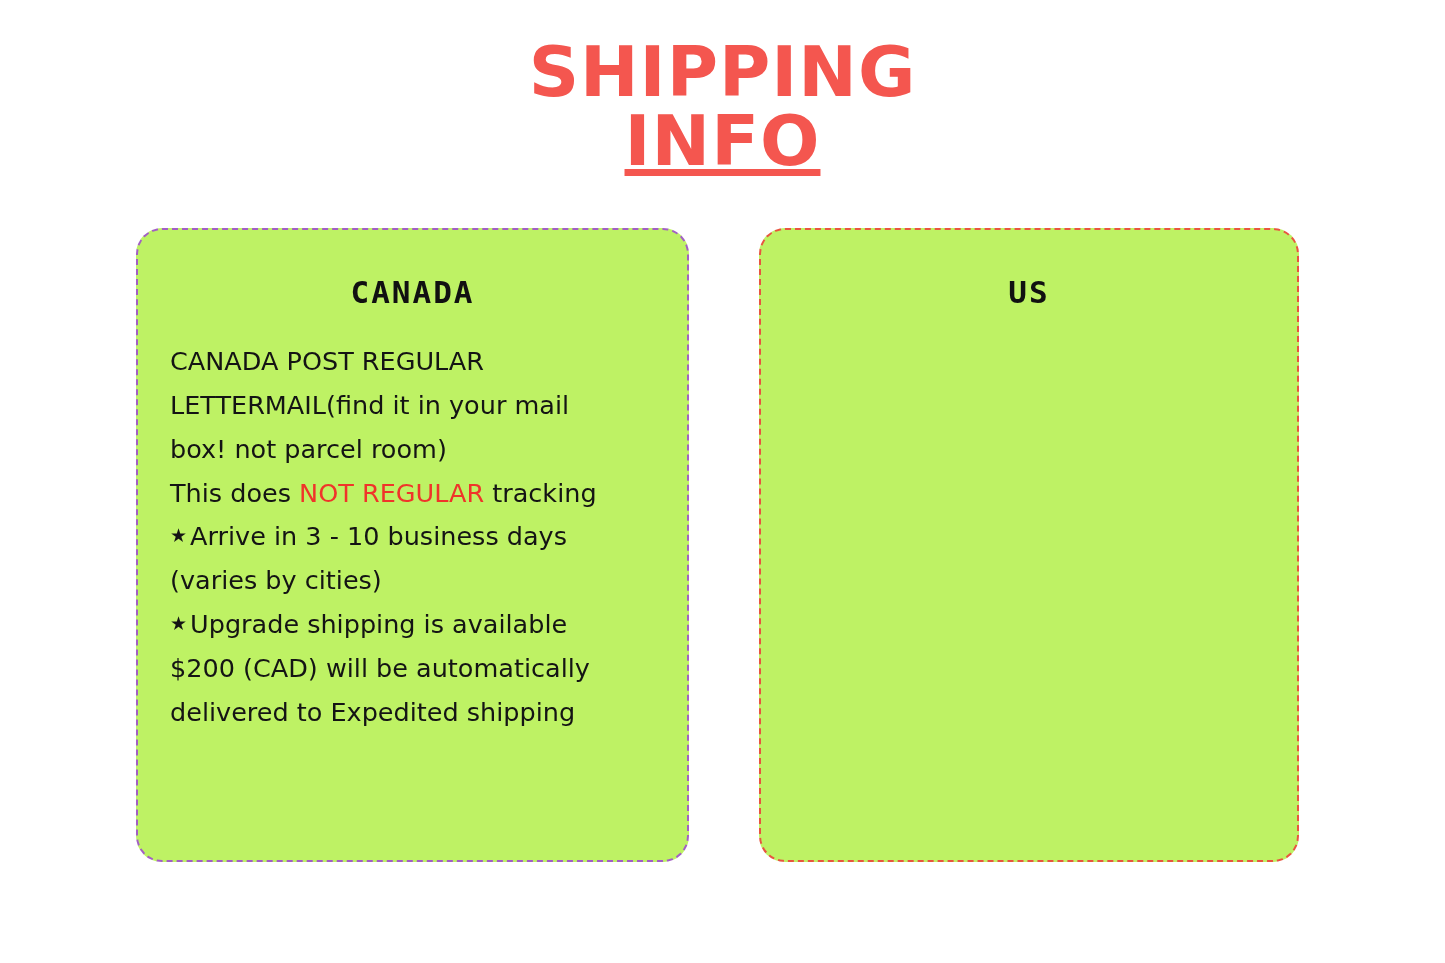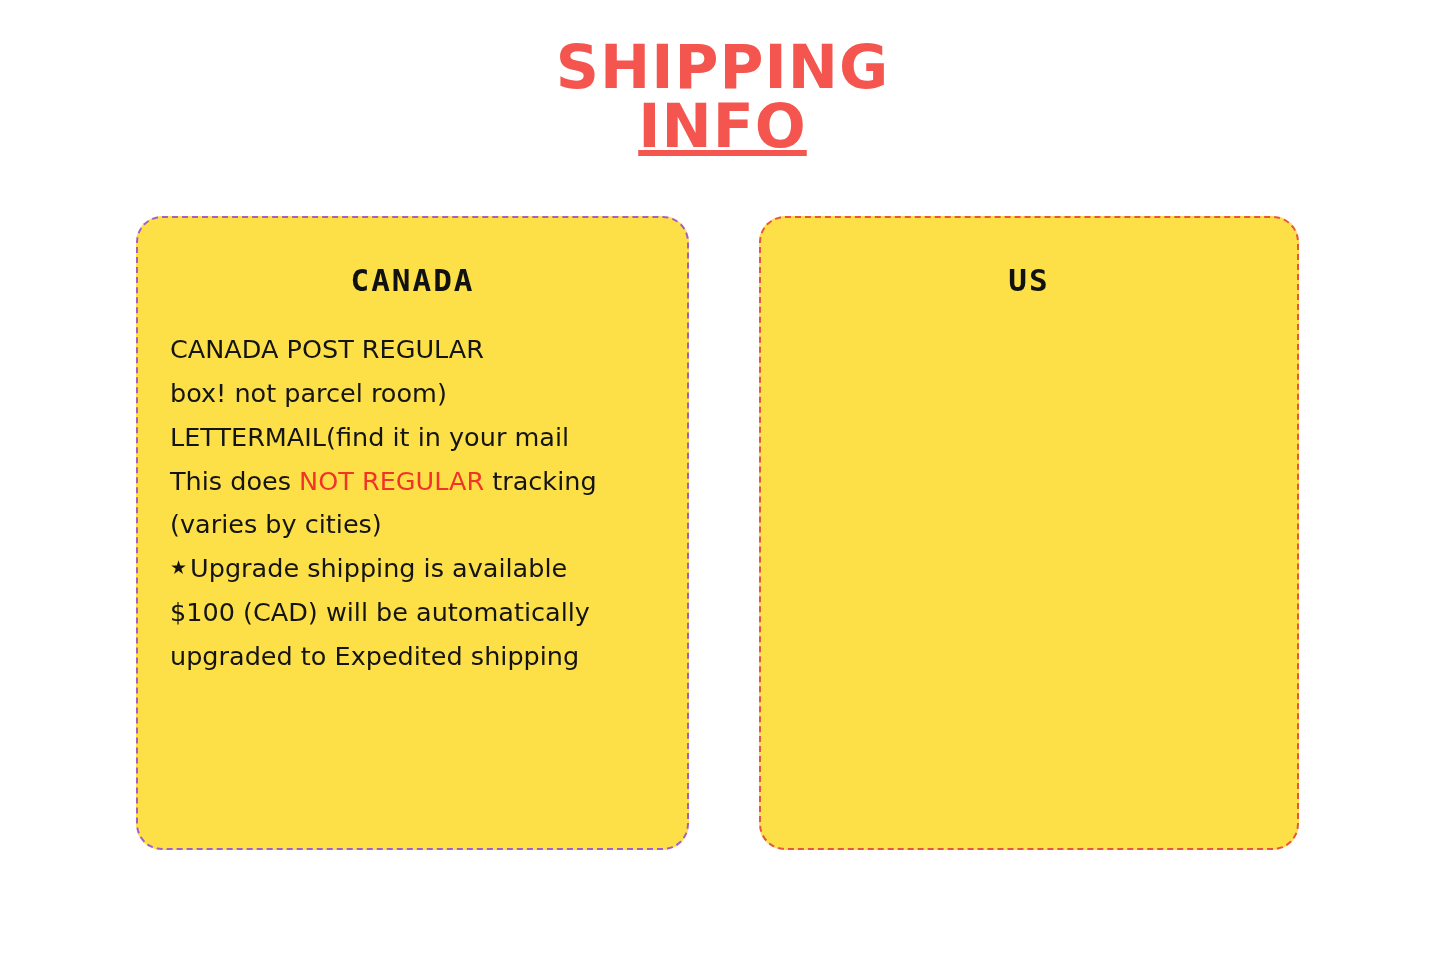--- a/index.html
+++ b/index.html
@@ -22,35 +22,35 @@
   
   .title {
     position: absolute;
     top: 38px;
     left: 0;
     width: 1445px;
     text-align: center;
     color: #f4564f;
     font-family: "DejaVu Sans", sans-serif;
     font-weight: bold;
-    font-size: 60px;
+    font-size: 70px;
     line-height: 0.98;
     letter-spacing: 1px;
   }
   .title .line1 { display: block; }
   .title .line2 { display: block; text-decoration: underline; }
 
   
   .card {
     position: absolute;
-    top: 216px;
+    top: 228px;
     height: 634px;
     border-radius: 26px;
     box-sizing: border-box;
-    background: #fde047;
+    background: #bef264;
   }
   .card-canada {
     left: 136px;
     width: 553px;
     border: 2px dashed #a25fc4;
   }
   .card-us {
     left: 759px;
     width: 540px;
     border: 2px dashed #e8553f;
@@ -90,27 +90,28 @@
 
   <div class="title">
     <span class="line1">SHIPPING</span>
     <span class="line2">INFO</span>
   </div>
 
   <div class="card card-canada">
     <div class="card-title">CANADA</div>
     <div class="card-body">
       <span class="line">CANADA POST REGULAR</span>
+      <span class="line">LETTERMAIL(find it in your mail</span>
       <span class="line">box! not parcel room)</span>
-      <span class="line">LETTERMAIL(find it in your mail</span>
       <span class="line"><span>This does </span><span class="hl-red">NOT REGULAR</span><span> tracking</span></span>
+      <span class="line"><span class="star">★</span><span>Arrive in 3 - 10 business days</span></span>
       <span class="line">(varies by cities)</span>
       <span class="line"><span class="star">★</span><span>Upgrade shipping is available</span></span>
-      <span class="line">$100 (CAD) will be automatically</span>
-      <span class="line">upgraded to Expedited shipping</span>
+      <span class="line">$200 (CAD) will be automatically</span>
+      <span class="line">delivered to Expedited shipping</span>
     </div>
   </div>
 
   <div class="card card-us">
     <div class="card-title">US</div>
   </div>
 
 </div>
 
 </body></html>

